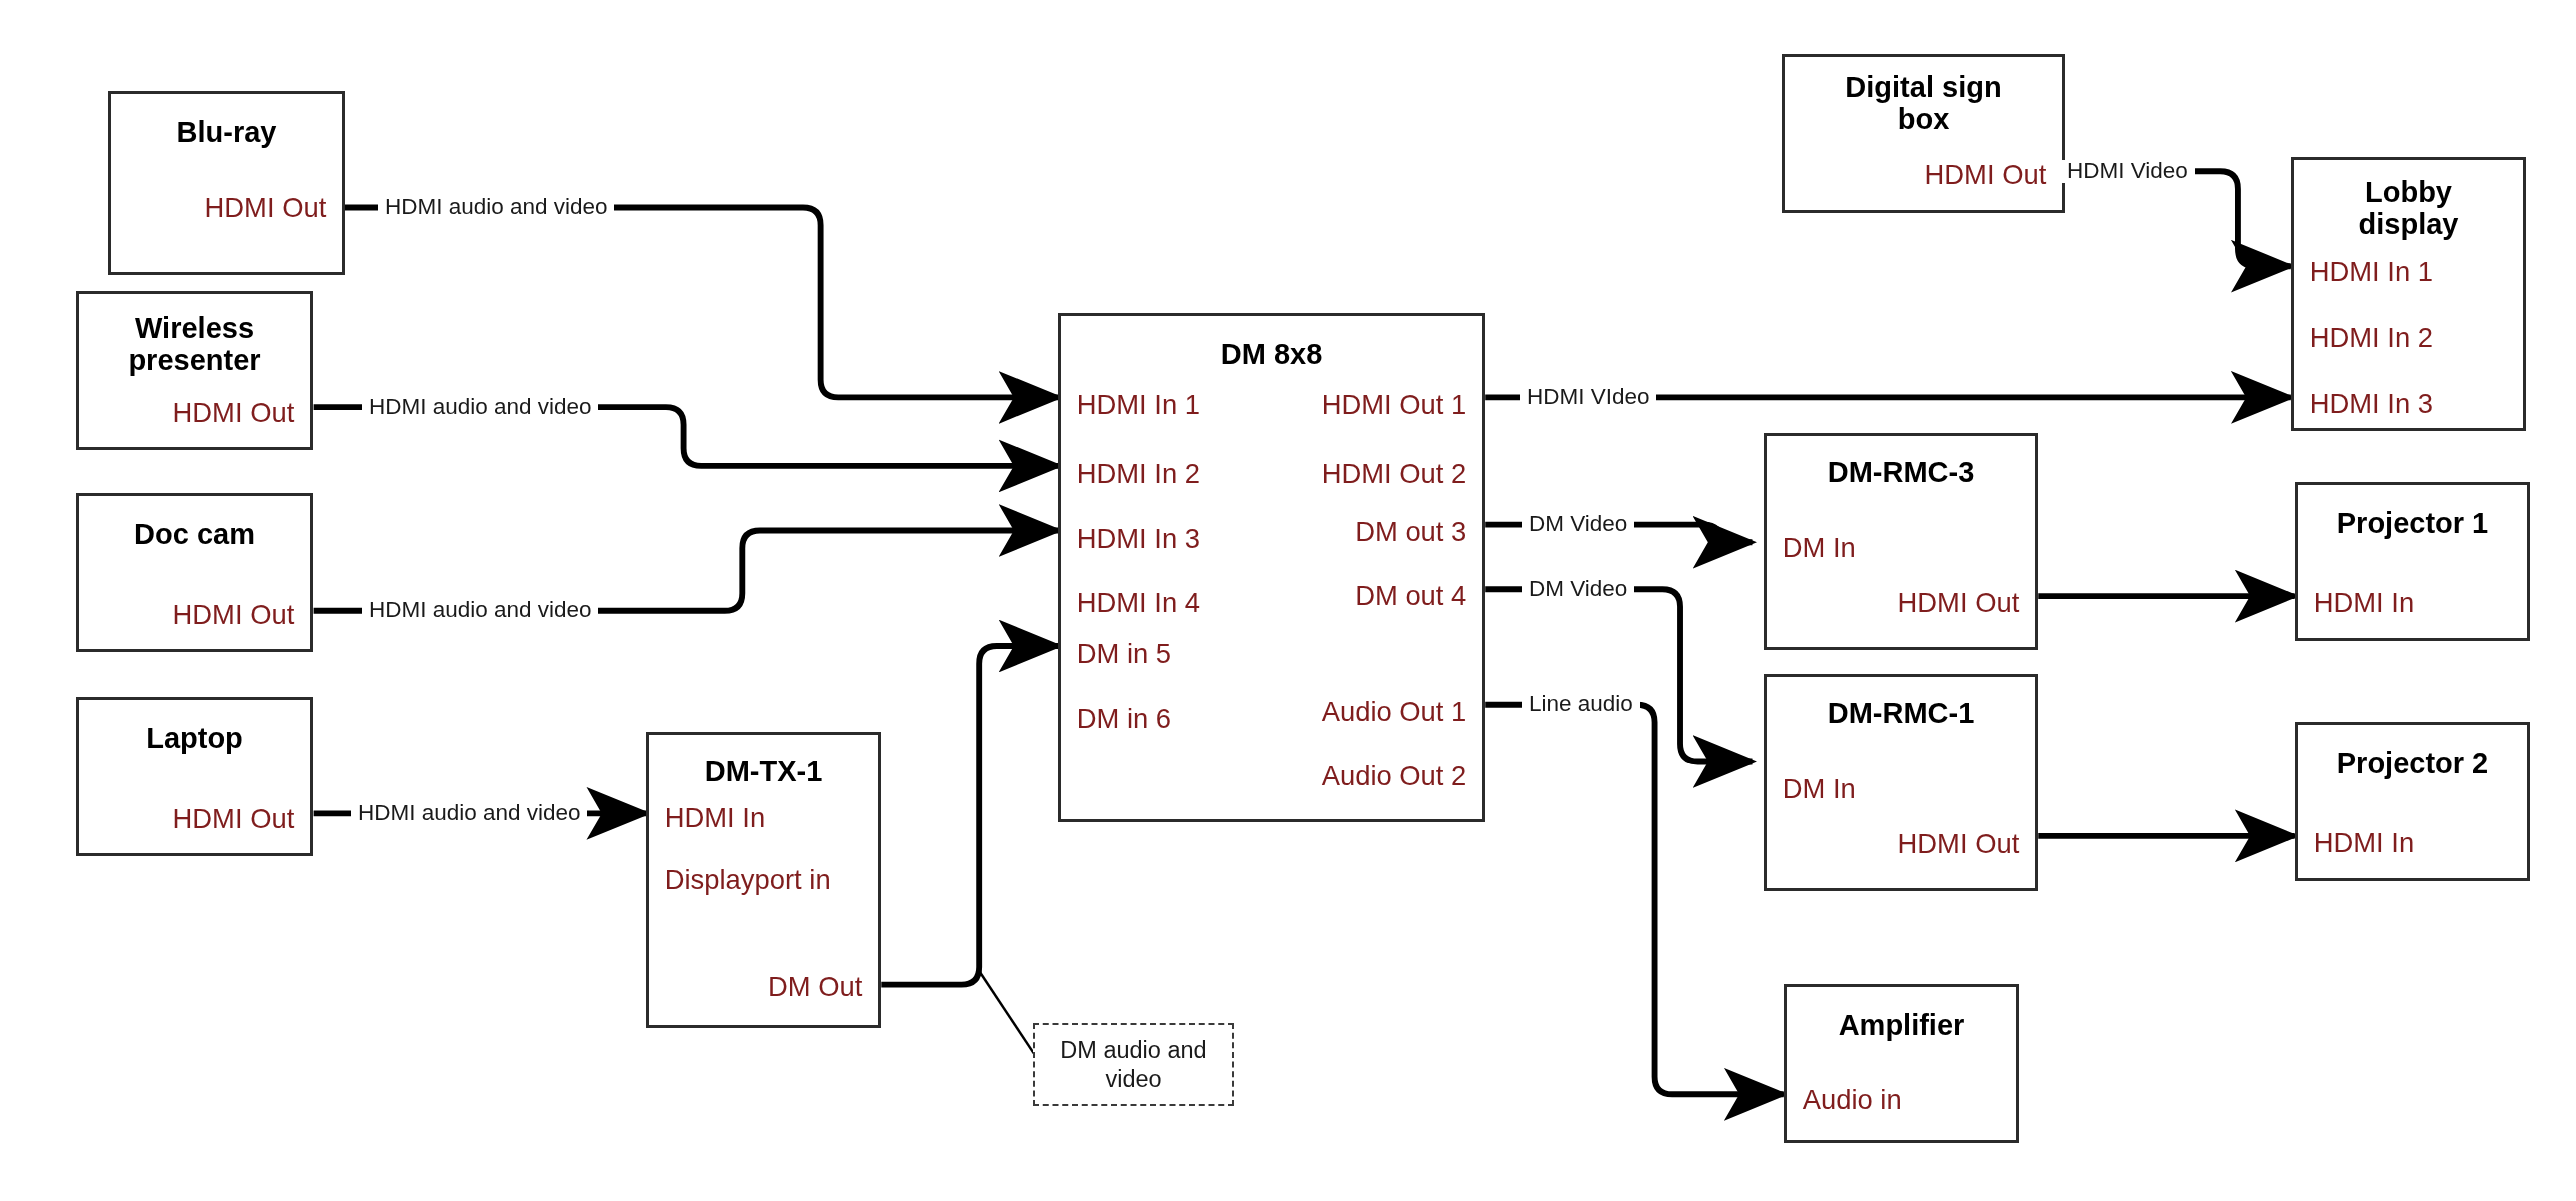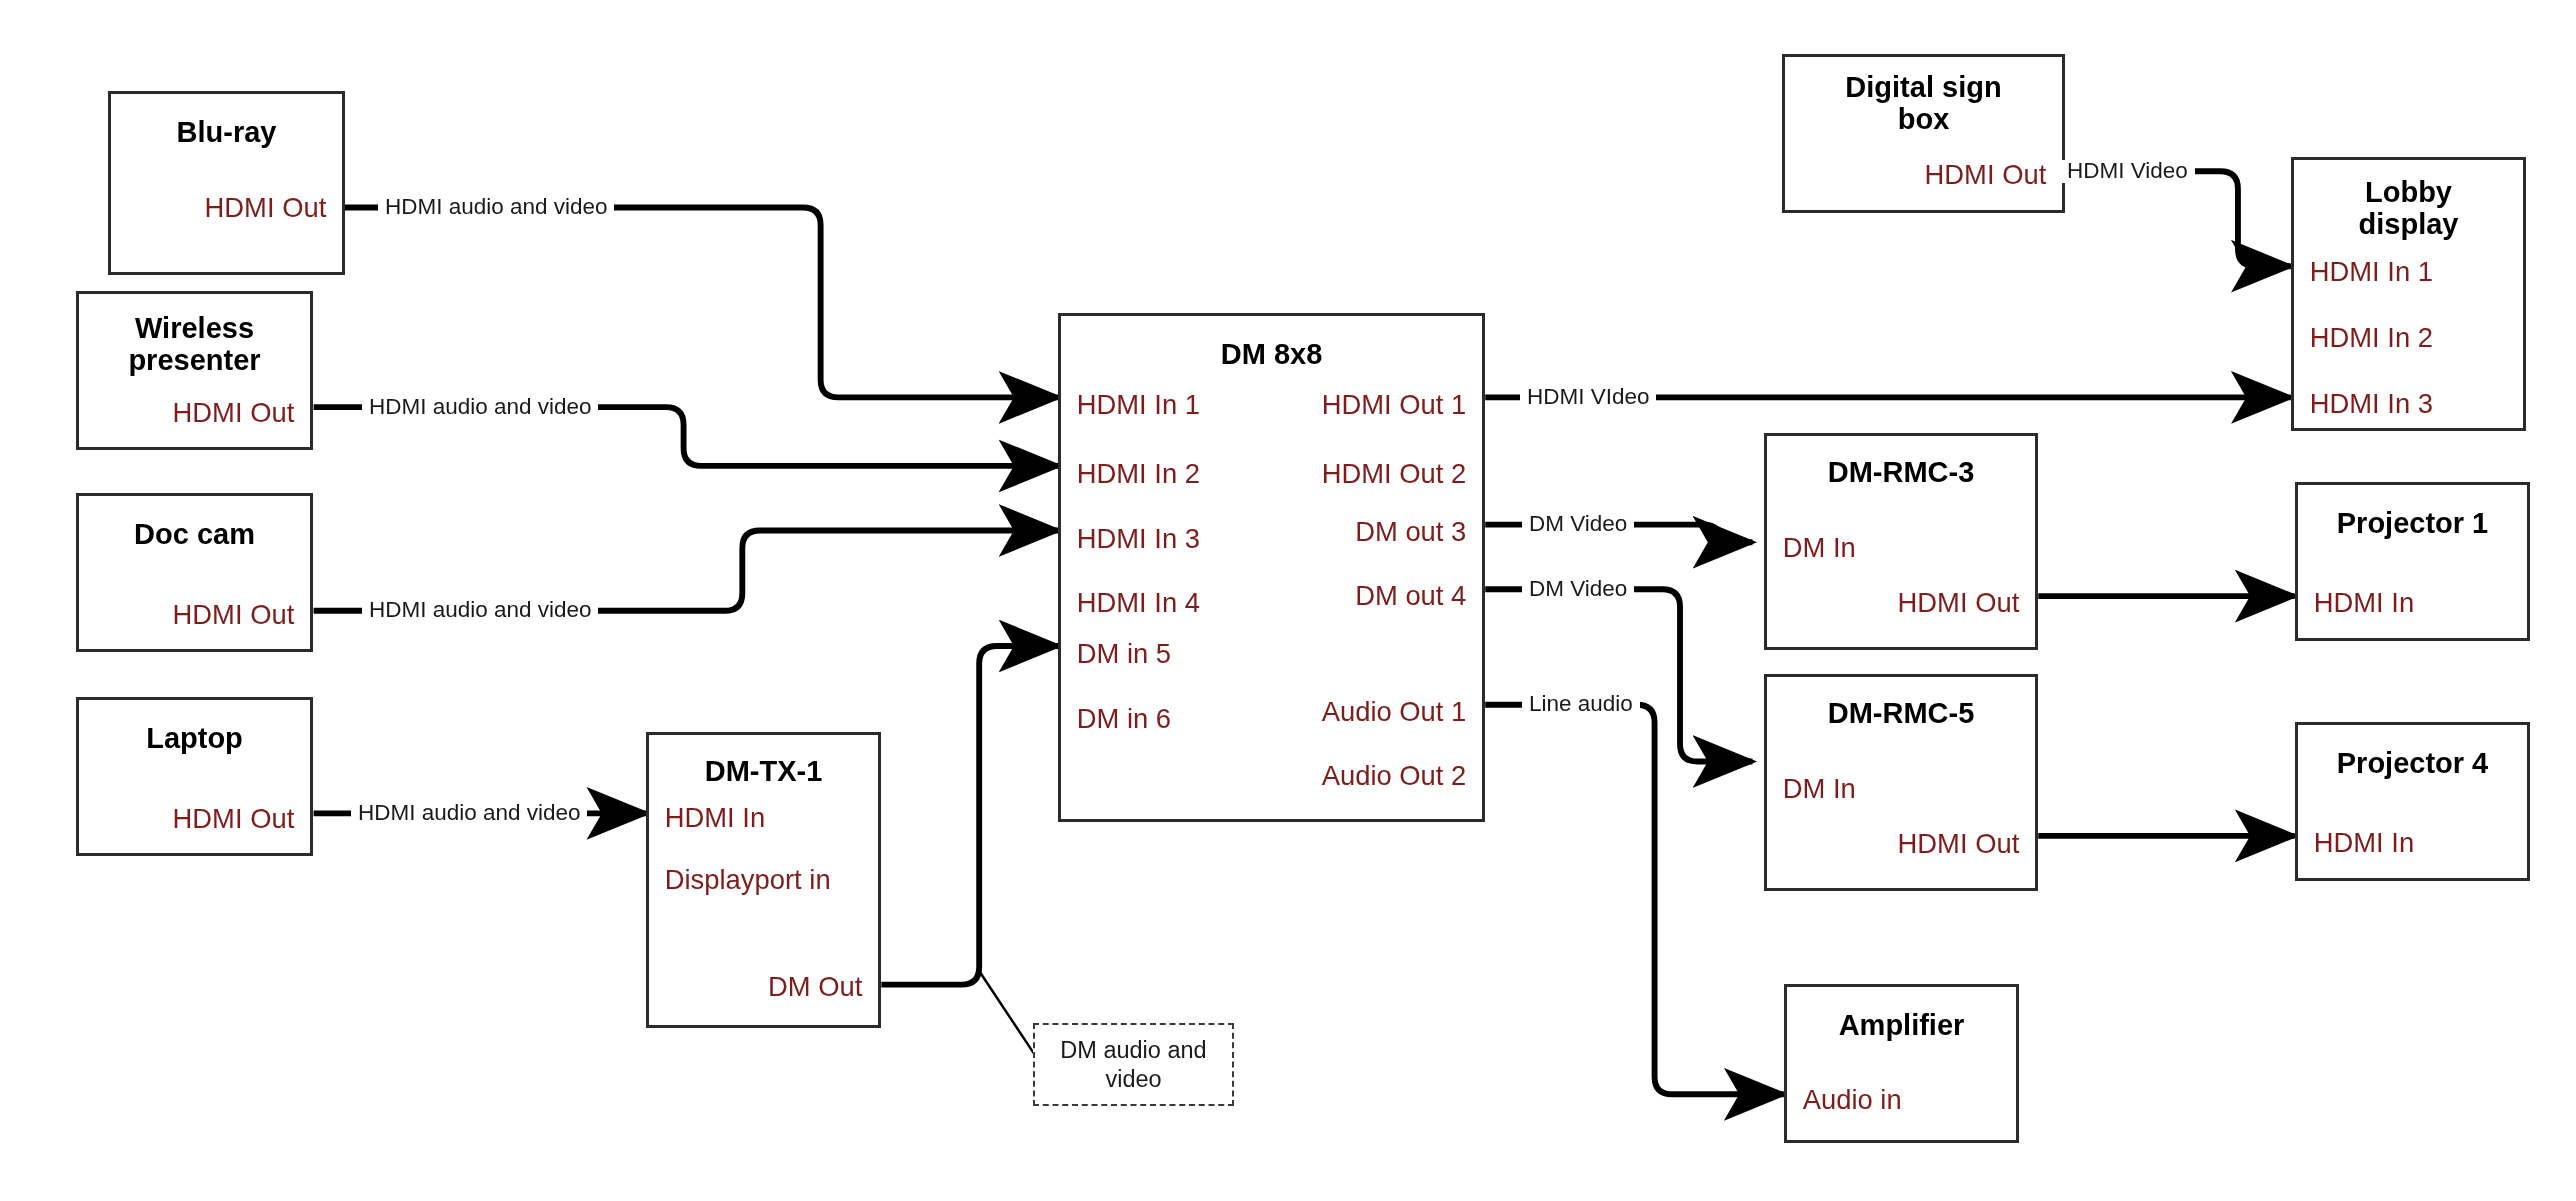--- a/index.html
+++ b/index.html
@@ -175,32 +175,32 @@
     <div class="port left" style="top:230px;">HDMI In 3</div>
   </div>
 
   <div class="node" style="left:1764px; top:433px; width:274px; height:217px;">
     <div class="title" style="top:19.6px;">DM-RMC-3</div>
     <div class="port left" style="top:98px;">DM In</div>
     <div class="port right" style="top:153px;">HDMI Out</div>
   </div>
 
   <div class="node" style="left:1764px; top:674px; width:274px; height:217px;">
-    <div class="title" style="top:19.6px;">DM-RMC-5</div>
+    <div class="title" style="top:19.6px;">DM-RMC-1</div>
     <div class="port left" style="top:98px;">DM In</div>
     <div class="port right" style="top:153px;">HDMI Out</div>
   </div>
 
   <div class="node" style="left:2295px; top:482px; width:235px; height:159px;">
     <div class="title" style="top:21.5px;">Projector 1</div>
     <div class="port left" style="top:104px;">HDMI In</div>
   </div>
 
   <div class="node" style="left:2295px; top:722px; width:235px; height:159px;">
-    <div class="title" style="top:21.5px;">Projector 4</div>
+    <div class="title" style="top:21.5px;">Projector 2</div>
     <div class="port left" style="top:104px;">HDMI In</div>
   </div>
 
   <div class="node" style="left:1784px; top:984px; width:235px; height:159px;">
     <div class="title" style="top:21.5px;">Amplifier</div>
     <div class="port left" style="top:99px;">Audio in</div>
   </div>
 
   <div class="edge-label" style="left:378px; top:196px;">HDMI audio and video</div>
 

